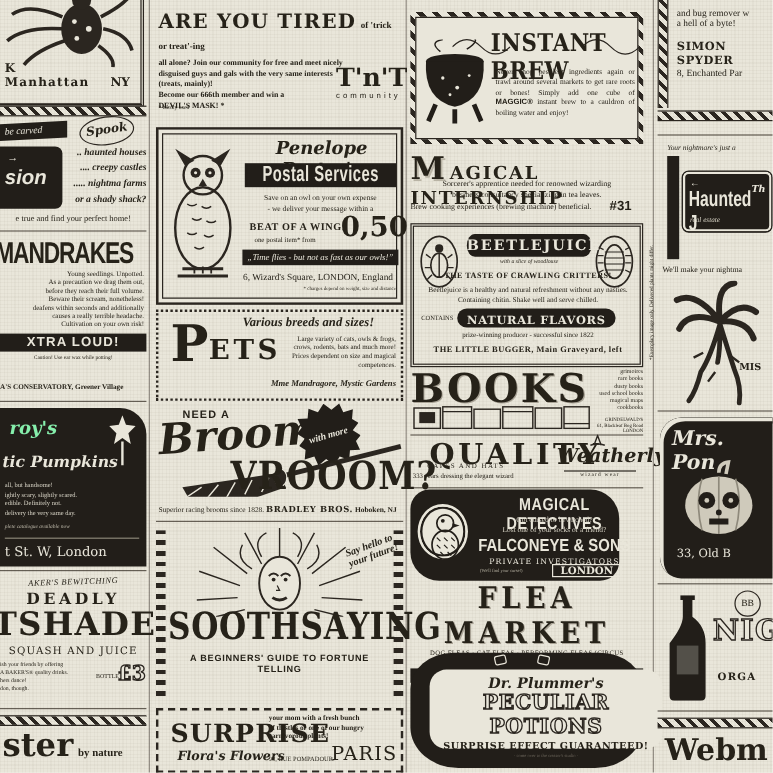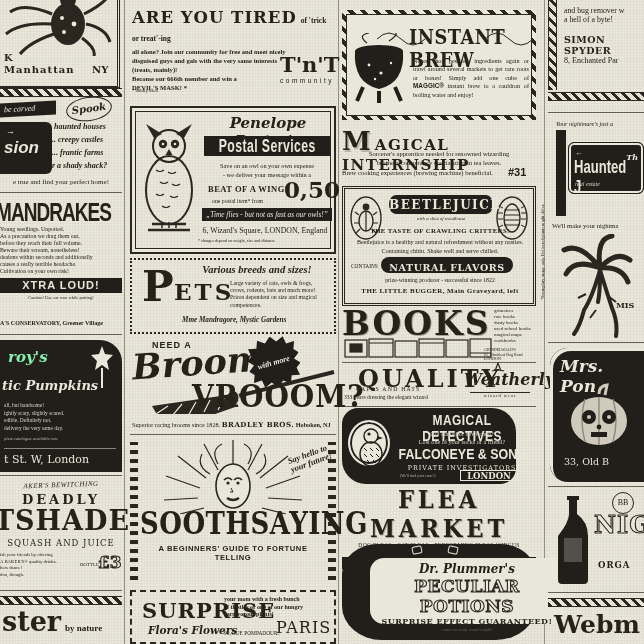--- a/index.html
+++ b/index.html
@@ -4,21 +4,21 @@
 <style>
   html,body{margin:0;padding:0;}
   .page{position:relative;width:644px;height:644px;overflow:hidden;background:#e9e6da;color:#262219;
     font-family:"Liberation Serif",serif;
     background-image:repeating-linear-gradient(0deg,rgba(120,110,90,.05) 0 1px,transparent 1px 3px),
                      repeating-linear-gradient(90deg,rgba(120,110,90,.05) 0 1px,transparent 1px 3px);}
   .abs{position:absolute;box-sizing:border-box;}
   .fs{font-family:"Liberation Serif",serif}
   .fd{font-family:"DejaVu Serif",serif}
   .fn{font-family:"Liberation Sans",sans-serif}
-  .b{font-weight:bold}.i{font-style:italic}.c{text-align:center}.r{}
+  .b{font-weight:bold}.i{font-style:italic}.c{text-align:center}.r{text-align:right}
   .dark{background:#221e19;color:#e9e6da;}
   .vrule{position:absolute;top:0;bottom:0;width:1px;background:rgba(45,38,30,.45);}
   .hrule{position:absolute;height:1px;background:rgba(45,38,30,.7);}
   .band{background:repeating-linear-gradient(45deg,#2b2620 0 3px,transparent 3px 7px);
     border-top:1.5px solid #2b2620;border-bottom:1.5px solid #2b2620;}
   .vband{background:repeating-linear-gradient(45deg,#2b2620 0 3px,transparent 3px 7px);
     border-left:1.5px solid #2b2620;border-right:1.5px solid #2b2620;}
   .stripefr{background:repeating-linear-gradient(45deg,#2b2620 0 4px,#e9e6da 4px 9px);padding:4px;}
   .inner{background:#e9e6da;border:1px solid #2b2620;width:100%;height:100%;box-sizing:border-box;position:relative;}
   .burst{clip-path:polygon(50% 0,61% 12%,75% 4%,79% 19%,95% 17%,91% 32%,100% 40%,89% 50%,100% 60%,91% 68%,95% 83%,79% 81%,75% 96%,61% 88%,50% 100%,39% 88%,25% 96%,21% 81%,5% 83%,9% 68%,0 60%,11% 50%,0 40%,9% 32%,5% 17%,21% 19%,25% 4%,39% 12%);
@@ -56,21 +56,21 @@
   <div class="abs dark i" style="left:0;top:102px;width:56px;height:14px;transform:skewY(-3deg);font-size:8px;padding:2px 4px">be carved</div>
   <div class="abs i b c" style="left:66px;top:97px;width:46px;height:24px;border:1.5px solid #2b2620;border-radius:50%;transform:rotate(-8deg);font-size:10px;line-height:22px;font-family:'DejaVu Serif',serif">Spook</div>
 
   <div class="abs dark" style="left:0;top:122px;width:52px;height:52px;border-radius:0 6px 6px 0">
     <div class="abs" style="left:6px;top:4px;font-size:9px">→</div>
     <div class="abs b i fn" style="left:4px;top:16px;font-size:17px">sion</div>
   </div>
   <div class="abs r i b" style="left:48px;top:120px;width:74px;font-size:8px;line-height:13px">
     <div>.. haunted houses</div>
     <div>.... creepy castles</div>
-    <div>..... frantic farms</div>
+    <div>..... nightma farms</div>
     <div>or a shady shack?</div>
   </div>
   <div class="abs c" style="left:0;top:178px;width:122px;font-size:7px">e true and find your perfect home!</div>
   <div class="hrule" style="left:0;top:192px;width:122px"></div>
 
   <div class="abs b fn" style="left:-4px;top:198px;width:130px;font-size:20px;letter-spacing:-1px;transform:scale(.95,1.25);transform-origin:left top">MANDRAKES</div>
   <div class="abs r" style="left:0;top:226px;width:120px;font-size:5.8px;line-height:7px">
     <div>Young seedlings. Unpotted.</div>
     <div>As a precaution we drag them out,</div>
     <div>before they reach their full volume.</div>
@@ -353,21 +353,21 @@
 
   <div class="abs" style="left:342px;top:486px;width:194px;height:54px">
     <div class="b fd c" style="font-size:23px;letter-spacing:4px;transform:scale(.98,1.08);text-shadow:1px 1px 0 #a8a295">FLEA MARKET</div>
     <div class="c" style="font-size:5.6px;letter-spacing:.3px;margin-top:2px">DOG FLEAS · CAT FLEAS · PERFORMING FLEAS (CIRCUS PURPOSES)</div>
     <div class="dark b fn c" style="margin-top:3px;height:12px;font-size:6.4px;line-height:12px;letter-spacing:.6px">EACH ESBAT AFTER MIDNIGHT · THE SQUEEZED SQUARE, LONDON</div>
   </div>
 
   <div class="abs dark" style="left:342px;top:544px;width:194px;height:96px;border-radius:36px 36px 40px 40px / 30px 30px 34px 34px">
     <div class="abs" style="left:70px;top:2px;width:10px;height:8px;background:#221e19;border:1.5px solid #e9e6da;border-radius:2px;transform:rotate(-12deg)"></div>
     <div class="abs" style="left:106px;top:2px;width:10px;height:8px;background:#221e19;border:1.5px solid #e9e6da;border-radius:2px;transform:rotate(12deg)"></div>
-    <div class="abs" style="left:28px;top:14px;width:194px;height:66px;background:#e9e6da;border-radius:14px;color:#262219">
+    <div class="abs" style="left:16px;top:14px;width:194px;height:66px;background:#e9e6da;border-radius:14px;color:#262219">
       <div class="i b fd c" style="font-size:12px;margin-top:4px">Dr. Plummer's</div>
       <div class="b fd c outline-t" style="font-size:17px;letter-spacing:.5px">PECULIAR POTIONS</div>
       <div class="b fd c" style="font-size:8px;letter-spacing:.5px">SURPRISE EFFECT GUARANTEED!</div>
       <div class="c" style="font-size:3.8px;margin-top:2px;color:#6a645a">· come over to the creator's studio ·</div>
     </div>
   </div>
 
   <div class="abs vband" style="left:548px;top:0;width:9px;height:90px"></div>
   <div class="abs" style="left:564px;top:6px;width:80px">
     <div style="font-size:7.8px">and bug remover w</div>

